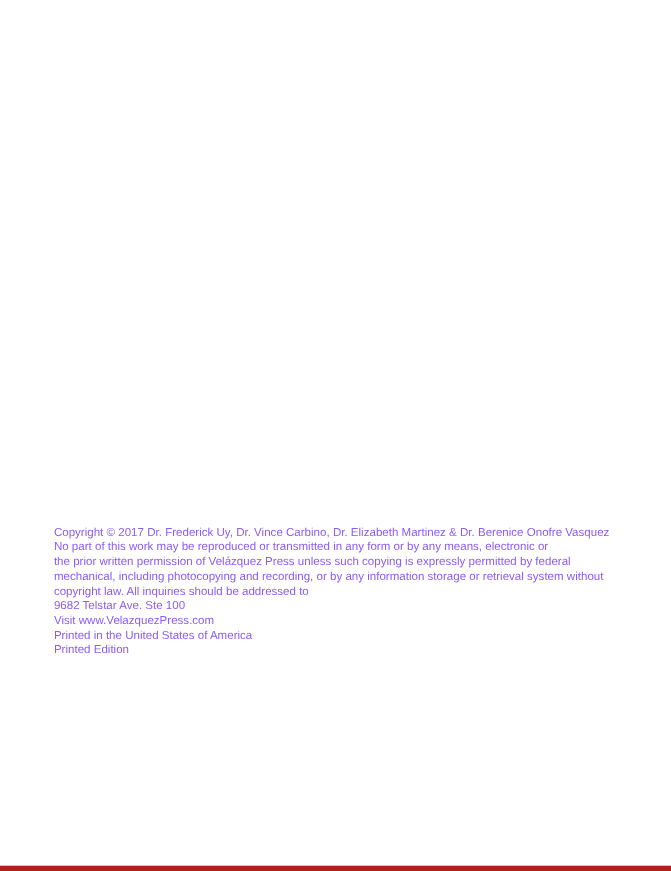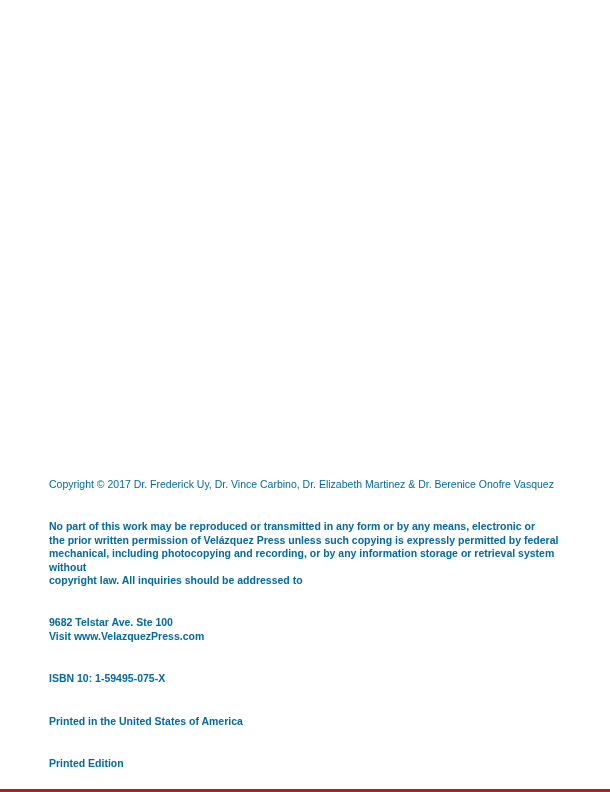--- a/index.html
+++ b/index.html
@@ -5,40 +5,39 @@
   html, body {
     margin: 0;
     padding: 0;
     background: #ffffff;
   }
   .page {
     position: relative;
     width: 610px;
     height: 792px;
     background: #ffffff;
-    border-bottom: 3px solid #b91c1c;
+    border-bottom: 5px solid #b91c1c;
     box-sizing: border-box;
     overflow: hidden;
     font-family: "Liberation Sans", sans-serif;
-    color: #0369a1;
+    color: #8b5cf6;
   }
   .content {
     position: absolute;
     left: 49px;
     top: 478px;
     width: 527px;
     font-size: 10.5px;
     line-height: 13.4px;
   }
   .block {
     margin: 0;
   }
   .block + .block {
-    margin-top: 29px;
-    font-weight: bold;
+    margin-top: 0;
   }
   .line {
     white-space: pre-wrap;
   }
   .printers-key {
     white-space: pre;
   }
 </style>
 </head>
 <body>
@@ -57,21 +56,20 @@
       <div class="line">mechanical, including photocopying and recording, or by any information storage or retrieval system without</div>
       <div class="line">copyright law. All inquiries should be addressed to</div>
     </div>
 
     <div class="block">
       <div class="line">9682 Telstar Ave. Ste 100</div>
       <div class="line">Visit www.VelazquezPress.com</div>
     </div>
 
     <div class="block">
-      <div class="line">ISBN 10: 1-59495-075-X</div>
     </div>
 
     <div class="block">
       <div class="line">Printed in the United States of America</div>
     </div>
 
     <div class="block">
       <div class="line">Printed Edition</div>
     </div>
 

